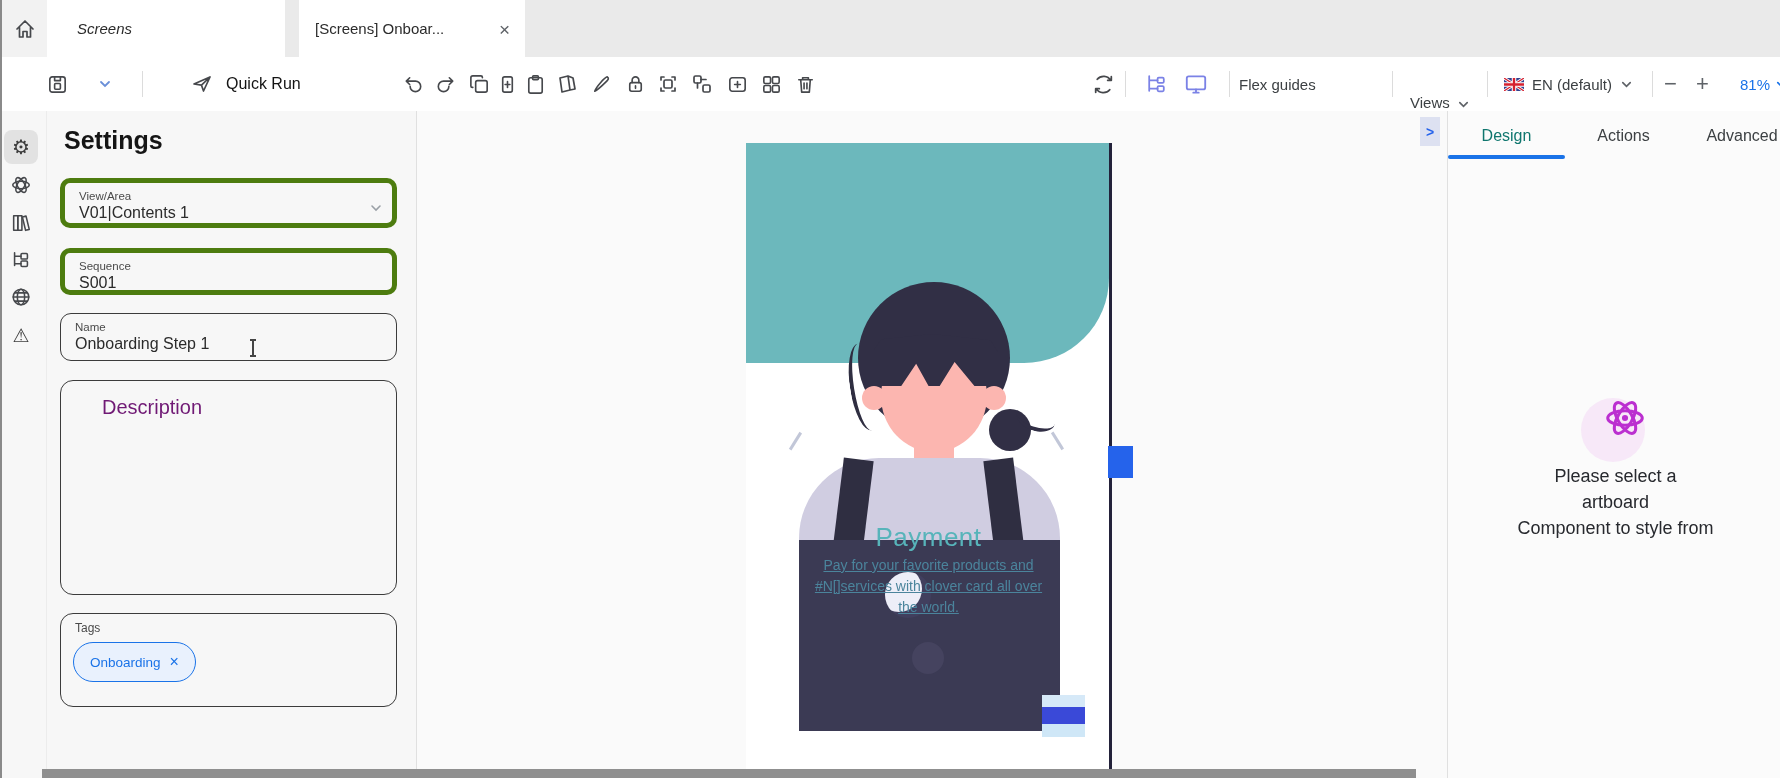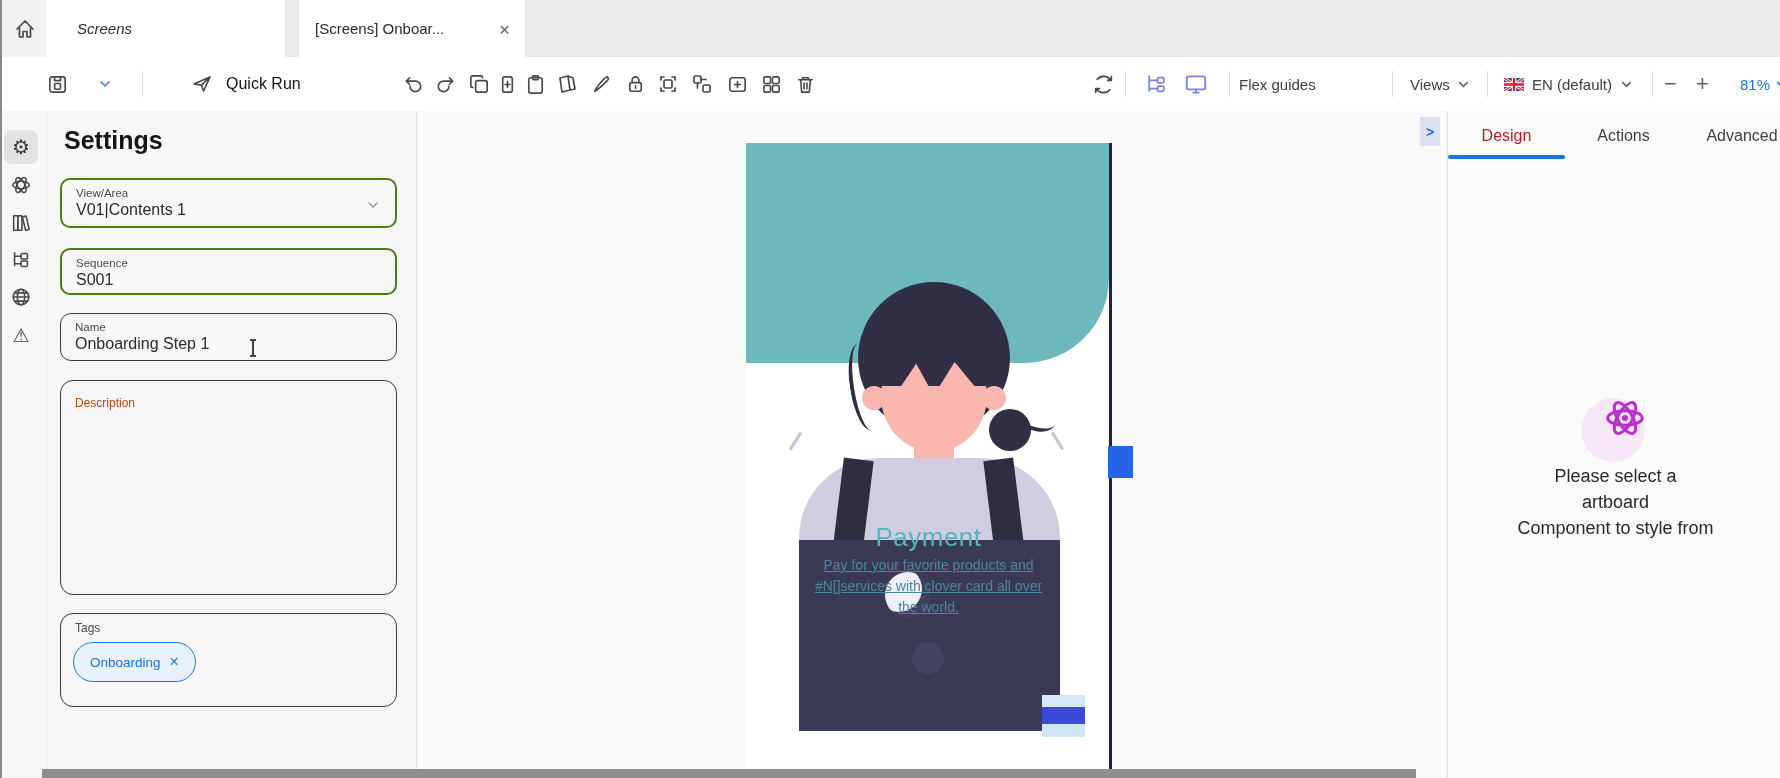--- a/index.html
+++ b/index.html
@@ -25,21 +25,21 @@
   #toggle{left:1333px;top:73px;width:44px;height:23px;border-radius:12px;background:#4a5167;}
   #toggle .knob{position:absolute;right:3px;top:3px;width:17px;height:17px;border-radius:50%;background:#fff;}
   
   #leftrail{left:0;top:111px;width:45px;height:667px;background:#f7f7f7;border-right:1px solid #ececec;box-sizing:border-box;}
   .rail-item{position:absolute;left:2px;width:34px;height:34px;display:flex;align-items:center;justify-content:center;border-radius:8px;color:#3c3c3c;}
   .rail-item.sel{background:#e2e2e2;}
   .rail-glyph{font-size:20px;line-height:1;color:#3c3c3c;}
   
   #settings{left:45px;top:111px;width:370px;height:667px;background:#f7f7f7;border-right:1px solid #e0e0e0;box-sizing:border-box;}
   #settings h1{position:absolute;left:17px;top:15px;margin:0;font-size:25px;font-weight:bold;color:#151515;}
-  .field{position:absolute;left:13px;width:337px;border:2px solid #4d7c0f;border-radius:10px;box-sizing:border-box;padding:7px 14px;}
+  .field{position:absolute;left:13px;width:337px;border:5px solid #4d7c0f;border-radius:10px;box-sizing:border-box;padding:7px 14px;}
   .field.dark{border:1.6px solid #3c3c3c;border-radius:11px;}
   .field .flab{font-size:11.5px;color:#4a4a4a;}
   .field .fval{font-size:16px;color:#2b2b2b;margin-top:2px;white-space:nowrap;}
   .chip{position:absolute;display:flex;align-items:center;gap:9px;border:1.5px solid #1a73e8;border-radius:20px;background:#e9f1fd;padding:0 16px;height:38px;}
   .chip .clab{font-size:13.5px;color:#1a73e8;}
   .chip .cx{font-size:16px;color:#1a73e8;line-height:1;}
   .ibeam{position:absolute;width:8px;height:18px;}
   .ibeam:before,.ibeam:after{content:"";position:absolute;left:1px;width:6px;height:1.6px;background:#444;}
   .ibeam:before{top:0}.ibeam:after{bottom:0}
   .ibeam .stem{position:absolute;left:3.2px;top:0;width:1.6px;height:100%;background:#444;}
@@ -48,21 +48,21 @@
   #phone{position:absolute;left:329px;top:32px;width:365px;height:635px;background:#fff;}
   #phone-border{position:absolute;left:363px;top:0;width:2.5px;height:635px;background:#23223a;}
   .fig{position:absolute;}
   #artboard-title{position:absolute;left:0;top:379px;width:100%;text-align:center;font-size:26px;letter-spacing:.5px;color:#57b4ba;}
   #artboard-body{position:absolute;left:30px;top:412px;width:305px;text-align:center;font-size:14px;line-height:21px;color:#4b849c;text-decoration:underline;}
   #expand-btn{position:absolute;left:1003px;top:6px;width:20px;height:29px;background:#dde1f1;color:#2563eb;font-size:14px;font-weight:bold;display:flex;align-items:center;justify-content:center;}
   #sel-handle{position:absolute;left:691px;top:335px;width:25px;height:32px;background:#2563eb;}
   
   #rightpanel{left:1445px;top:111px;width:335px;height:667px;background:#fbfbfb;border-left:1px solid #e0e0e0;box-sizing:border-box;}
   .rtab{position:absolute;top:0;width:117px;height:49px;display:flex;align-items:center;justify-content:center;font-size:16px;color:#3c4043;}
-  .rtab.active{color:#b91c1c;}
+  .rtab.active{color:#0f766e;}
   #rtab-underline{position:absolute;left:0;top:44px;width:117px;height:4px;background:#1a73e8;border-radius:2px;}
   #ph-circle{position:absolute;left:133px;top:287px;width:64px;height:64px;border-radius:50%;background:#f7e8f8;}
   #ph-text{position:absolute;left:40px;top:352px;width:255px;text-align:center;font-size:18px;line-height:26px;color:#27292e;}
   
   #hscroll{left:40px;top:769px;width:1374px;height:9px;background:#8f8f8f;}
 </style>
 </head>
 <body>
 
 <div id="app">
@@ -215,21 +215,21 @@
         </svg>
     </div>
     <div class="tdiv" style="left:1227px;"></div>
 
     <span class="tb tb-text" style="left:1237px;">Flex guides</span>
     <div id="toggle" class="abs">
         <div class="knob"></div>
       </div>
     <div class="tdiv" style="left:1390px;"></div>
 
-    <div class="tb" style="left:1408px;gap:7px;">
+    <div class="tb" style="left:1408px;gap:7px;align-items:flex-end;">
       <span class="tb-text">Views</span>
       <svg width="13" height="13" viewBox="0 0 14 14">
           <path d="M3,5 L7,9 L11,5" stroke="#5f6368" fill="none" stroke-width="1.8" stroke-linecap="round"></path>
         </svg>
     </div>
     <div class="tdiv" style="left:1485px;"></div>
 
     <div class="tb" style="left:1502px;gap:8px;">
       <svg width="20" height="13" viewBox="0 0 20 13">
         <rect width="20" height="13" fill="#32408f"></rect>
@@ -310,21 +310,21 @@
 
     <div class="field dark" style="top:202px;height:48px;">
       <div class="flab">Name</div>
       <div class="fval">Onboarding Step 1</div>
       <div class="ibeam" style="left:188px;top:25px;">
           <div class="stem"></div>
         </div>
     </div>
 
     <div class="field dark" style="top:269px;height:215px;border-radius:13px;">
-      <div style="font-size:12px;color:#c2410c;margin-top:8px;">Description</div>
+      <div style="font-size:20px;color:#701a75;margin-top:8px;margin-left:27px;">Description</div>
     </div>
 
     <div class="field dark" style="top:502px;height:94px;border-radius:13px;">
       <div class="flab" style="font-size:12px;">Tags</div>
       <div class="chip" style="left:12px;top:28px;">
         <span class="clab">Onboarding</span>
         <span class="cx">×</span>
       </div>
     </div>
   </div>

